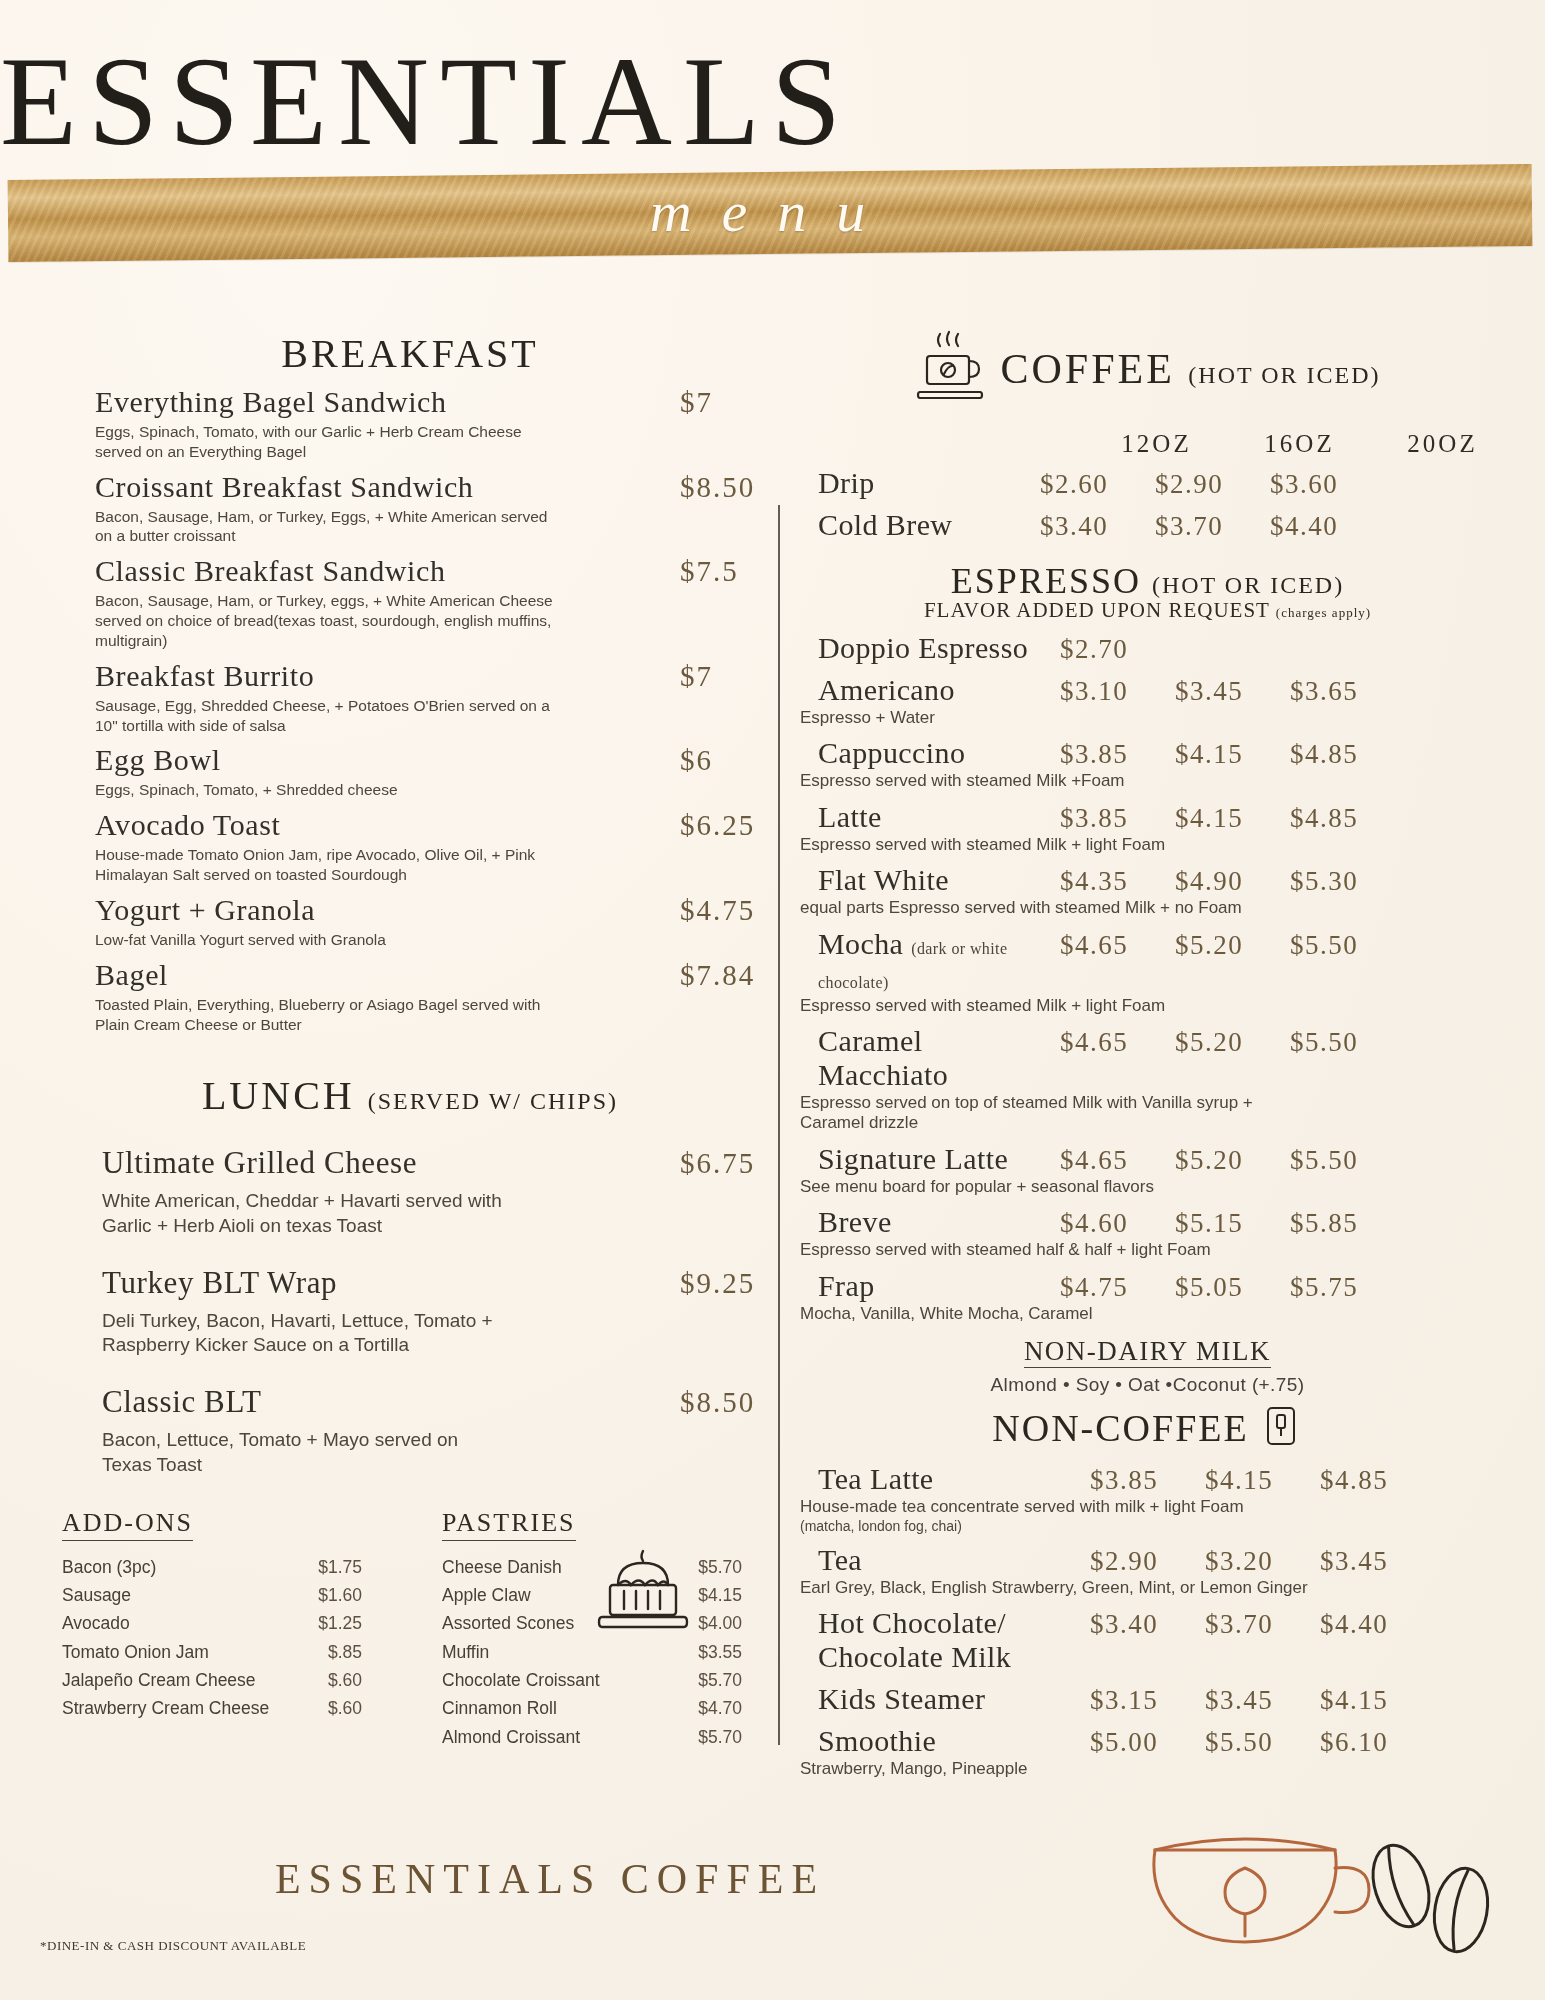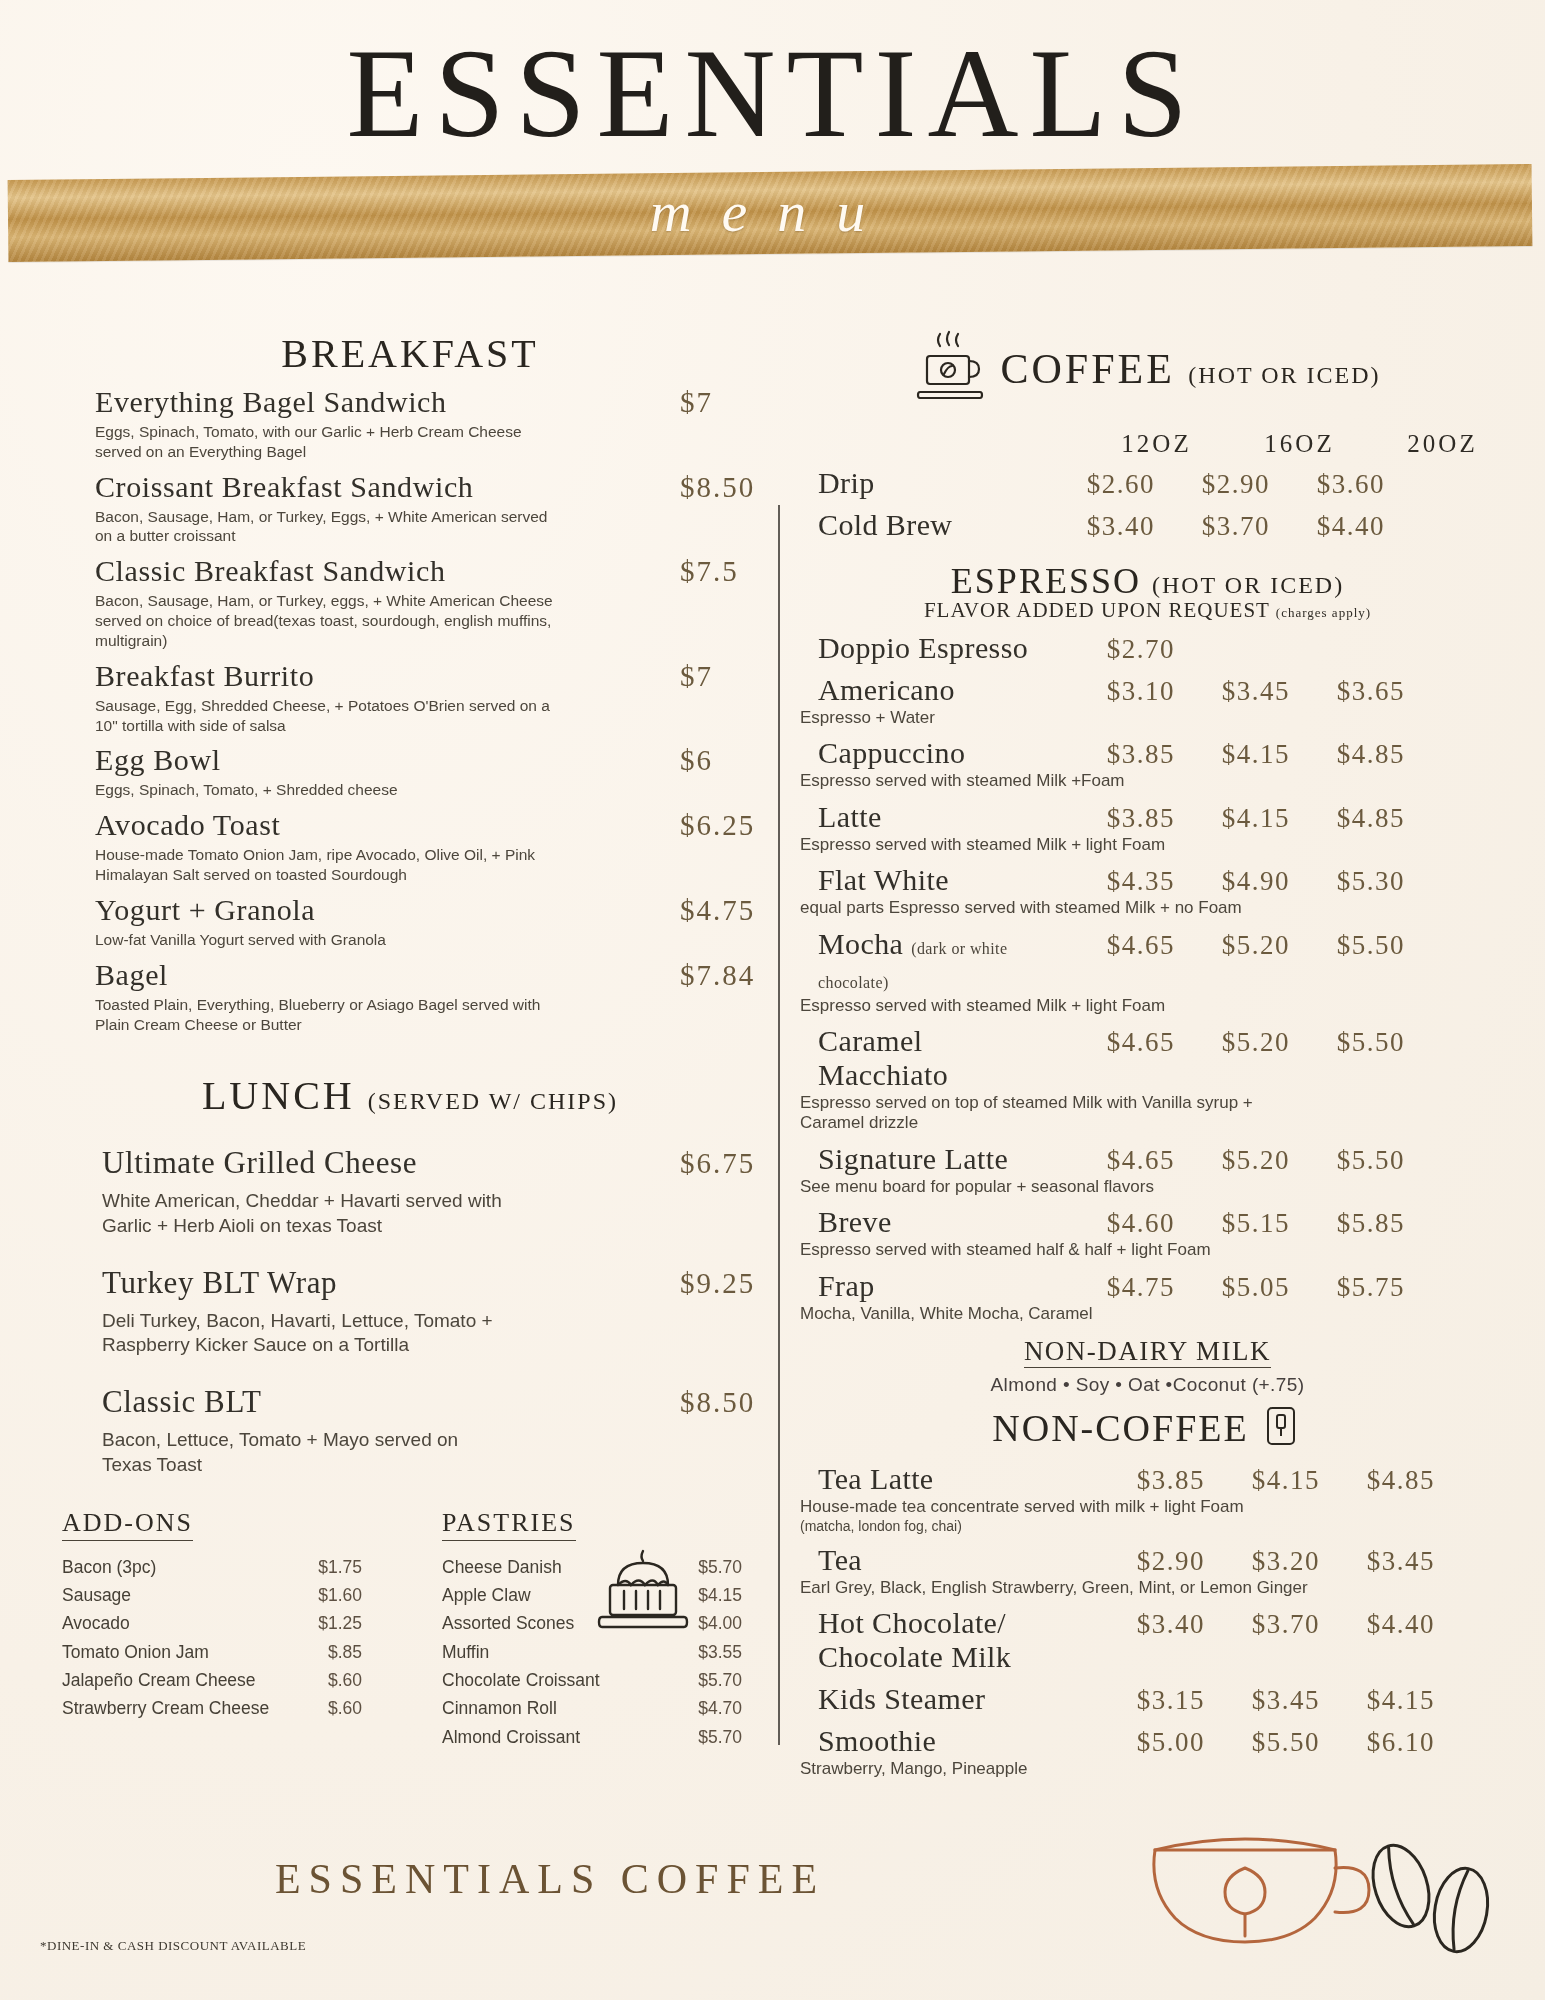--- a/index.html
+++ b/index.html
@@ -13,28 +13,27 @@
     overflow:hidden;
   }
   .page {
     position:relative;
     width:1545px; height:2000px;
     background:
       radial-gradient(ellipse at 20% 10%, #fdf8f1 0%, #f8f1e7 60%, #f5eee3 100%);
   }
   
   .title {
-    text-align:center;
     font-family:"Liberation Serif", serif;
     font-weight:300;
     font-size:126px;
     letter-spacing:11px;
     color:#221f1b;
     margin:0;
-    padding-top:28px;
+    padding-top:36px;
     line-height:1.05;
   }
   .gold-band {
     position:absolute;
     top:172px; left:8px;
     width:1524px; height:82px;
     background:linear-gradient(180deg,#c79a52 0%,#e4c489 22%,#bf9148 48%,#d9b473 70%,#b2843d 100%);
     transform:rotate(-0.6deg);
     box-shadow:0 1px 0 rgba(0,0,0,0.08);
   }
@@ -168,21 +167,21 @@
     letter-spacing:.4px;
   }
   .prow-name .paren { font-size:16px; color:#4c463c; }
   .prow-prices { display:flex; gap:0; flex:1; }
   .prow-prices span {
     width:115px;
     font-family:"Liberation Serif", serif;
     font-size:27px;
     letter-spacing:1.5px;
     color:#6b5a3e;
-    text-align:right;
+    text-align:left;
   }
   .prow-desc {
     font-size:17px; color:#4c463c; line-height:1.2;
     padding-left:10px; margin-top:1px; max-width:520px;
   }
   .prow-desc.small { font-size:14px; }
 
   .espresso-head {
     text-align:center;
     margin-top:18px;

